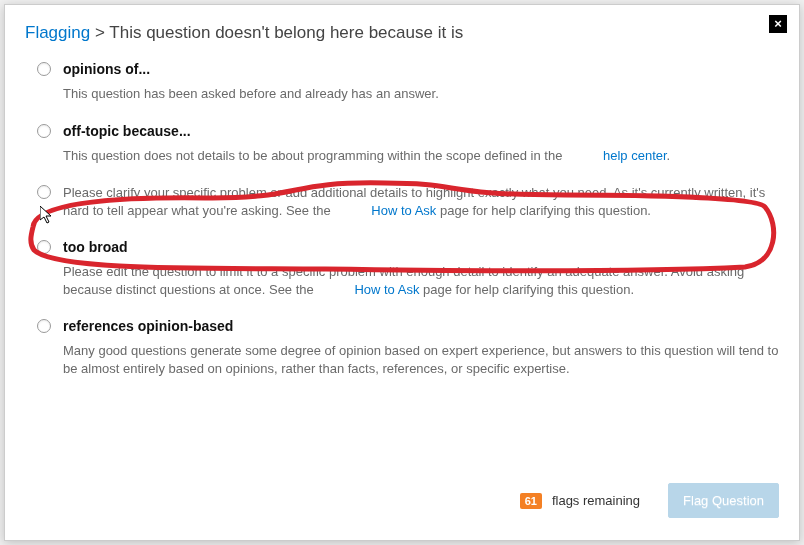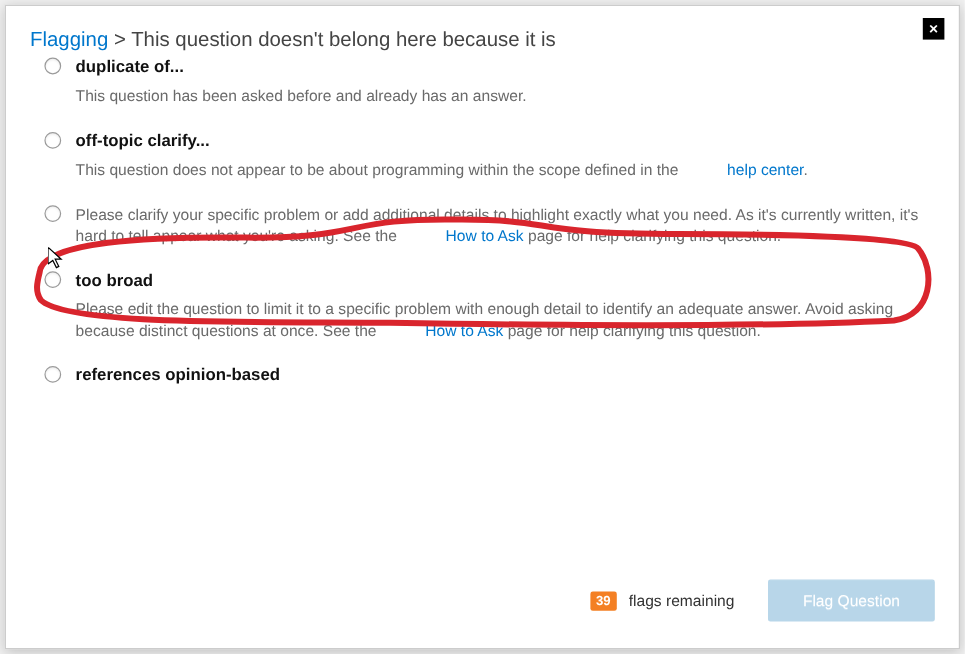--- a/index.html
+++ b/index.html
@@ -28,21 +28,21 @@
       background: #000;
       color: #fff;
       font-weight: bold;
       font-size: 13px;
       line-height: 18px;
       text-align: center;
       cursor: pointer;
     }
     .bc {
       font-size: 17px;
-      margin-bottom: 4px;
+      margin-bottom: 18px;
       color: #444;
     }
     .bc .link { color: #0077cc; }
     .bc .current { color: #444; }
     .options { padding-left: 12px; }
     .option {
       margin-bottom: 20px;
       padding-left: 26px;
       position: relative;
     }
@@ -87,21 +87,21 @@
     }
     .flags-remaining {
       font-size: 13px;
       color: #333;
       margin-right: 18px;
     }
     .flag-btn {
       background: #b8d6e9;
       color: #fff;
       border: 1px solid #b8d6e9;
-      padding: 9px 28px;
+      padding: 9px 14px;
       font-size: 13px;
       border-radius: 2px;
       cursor: not-allowed;
       text-shadow: 0 1px 0 rgba(255,255,255,0.3);
     }
     .annotation {
       position: absolute;
       pointer-events: none;
     }
     .cursor-svg {
@@ -123,45 +123,46 @@
     <span>×</span>
   </div>
 
   <div class="bc">
     <span class="link">Flagging</span><span> &gt; </span><span class="current">This question doesn't belong here because it is</span>
   </div>
 
   <div class="options">
       <div class="option">
         <span class="radio"></span>
-        <div class="opt-title">duplicate of...</div>
+        <div class="opt-title">opinions of...</div>
         <div class="opt-desc"><span>This question has been asked before and already has an answer.</span></div>
       </div>
       <div class="option">
         <span class="radio"></span>
-        <div class="opt-title">off-topic clarify...</div>
-        <div class="opt-desc"><span>This question does not appear to be about programming within the scope defined in the </span><span class="link-inline">help center</span><span>.</span></div>
+        <div class="opt-title">off-topic because...</div>
+        <div class="opt-desc"><span>This question does not details to be about programming within the scope defined in the </span><span class="link-inline">help center</span><span>.</span></div>
       </div>
       <div class="option">
         <span class="radio"></span>
         <div class="opt-desc"><span>Please clarify your specific problem or add additional details to highlight exactly what you need. As it's currently written, it's hard to tell appear what you're asking. See the </span><span class="link-inline">How to Ask</span><span> page for help clarifying this question.</span></div>
       </div>
       <div class="option">
         <span class="radio"></span>
         <div class="opt-title">too broad</div>
         <div class="opt-desc"><span>Please edit the question to limit it to a specific problem with enough detail to identify an adequate answer. Avoid asking because distinct questions at once. See the </span><span class="link-inline">How to Ask</span><span> page for help clarifying this question.</span></div>
       </div>
       <div class="option">
         <span class="radio"></span>
         <div class="opt-title">references opinion-based</div>
+        <div class="opt-desc"><span>Many good questions generate some degree of opinion based on expert experience, but answers to this question will tend to be almost entirely based on opinions, rather than facts, references, or specific expertise.</span></div>
       </div>
     </div>
 
   <div class="footer">
-    <span class="badge">39</span>
+    <span class="badge">61</span>
     <span class="flags-remaining">flags remaining</span>
     <button class="flag-btn">Flag Question</button>
   </div>
 
   <svg class="annotation" style="left:0; top:0;" width="796" height="537">
     <path d="M 28 222
              C 30 196, 120 192, 200 193
              C 300 194, 280 176, 380 178
              C 460 178, 434 190, 560 190
              C 640 190, 753 192, 760 202

